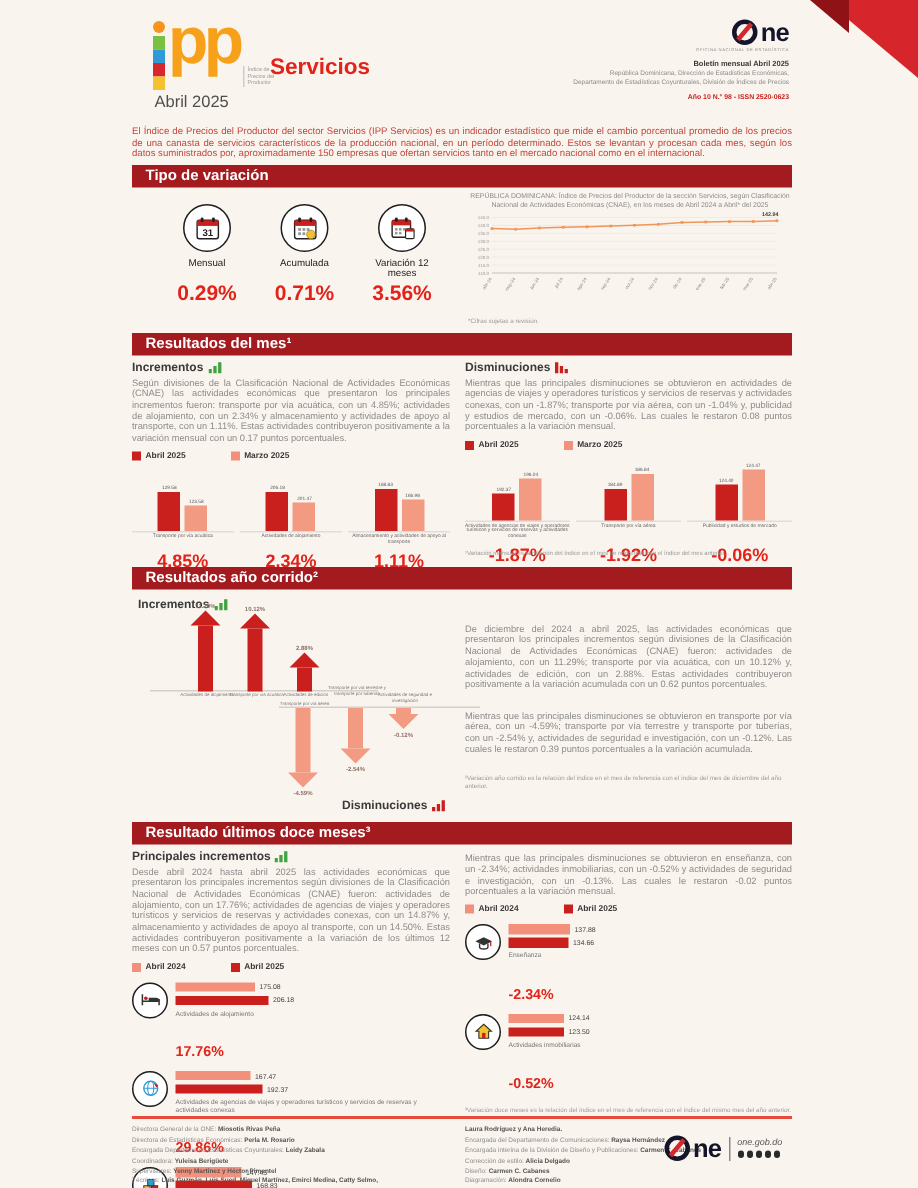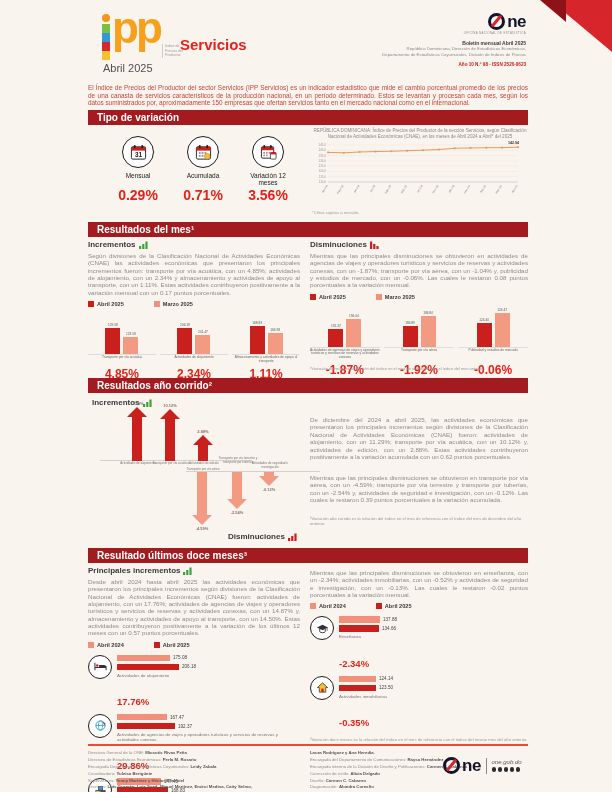--- a/index.html
+++ b/index.html
@@ -591,21 +591,21 @@
       <div class="dmbars">
         <div class="dmbar-line">
             <div class="dmbar sw-salmon" style="width:37px"></div>
             <span class="dmval">124.14</span>
           </div>
         <div class="dmbar-line">
             <div class="dmbar sw-dark" style="width:37px"></div>
             <span class="dmval">123.50</span>
           </div>
         <div class="dmcat">Actividades inmobiliarias</div>
-        <div class="dmpct">-0.35%</div>
+        <div class="dmpct">-0.52%</div>
       </div>
     </div>
     <div class="dm-foot">³Variación doce meses es la relación del índice en el mes de referencia con el índice del mismo mes del año anterior.</div>
   </div>
 
   <div class="footer-line"></div>
   <div class="credits c1" id="credits1">
       <div class="credit"><span>Directora General de la ONE: </span><b>Miosotis Rivas Peña</b></div>
       <div class="credit"><span>Directora de Estadísticas Económicas: </span><b>Perla M. Rosario</b></div>
       <div class="credit"><span>Encargada Departamento Estadísticas Coyunturales: </span><b>Leidy Zabala</b></div>

